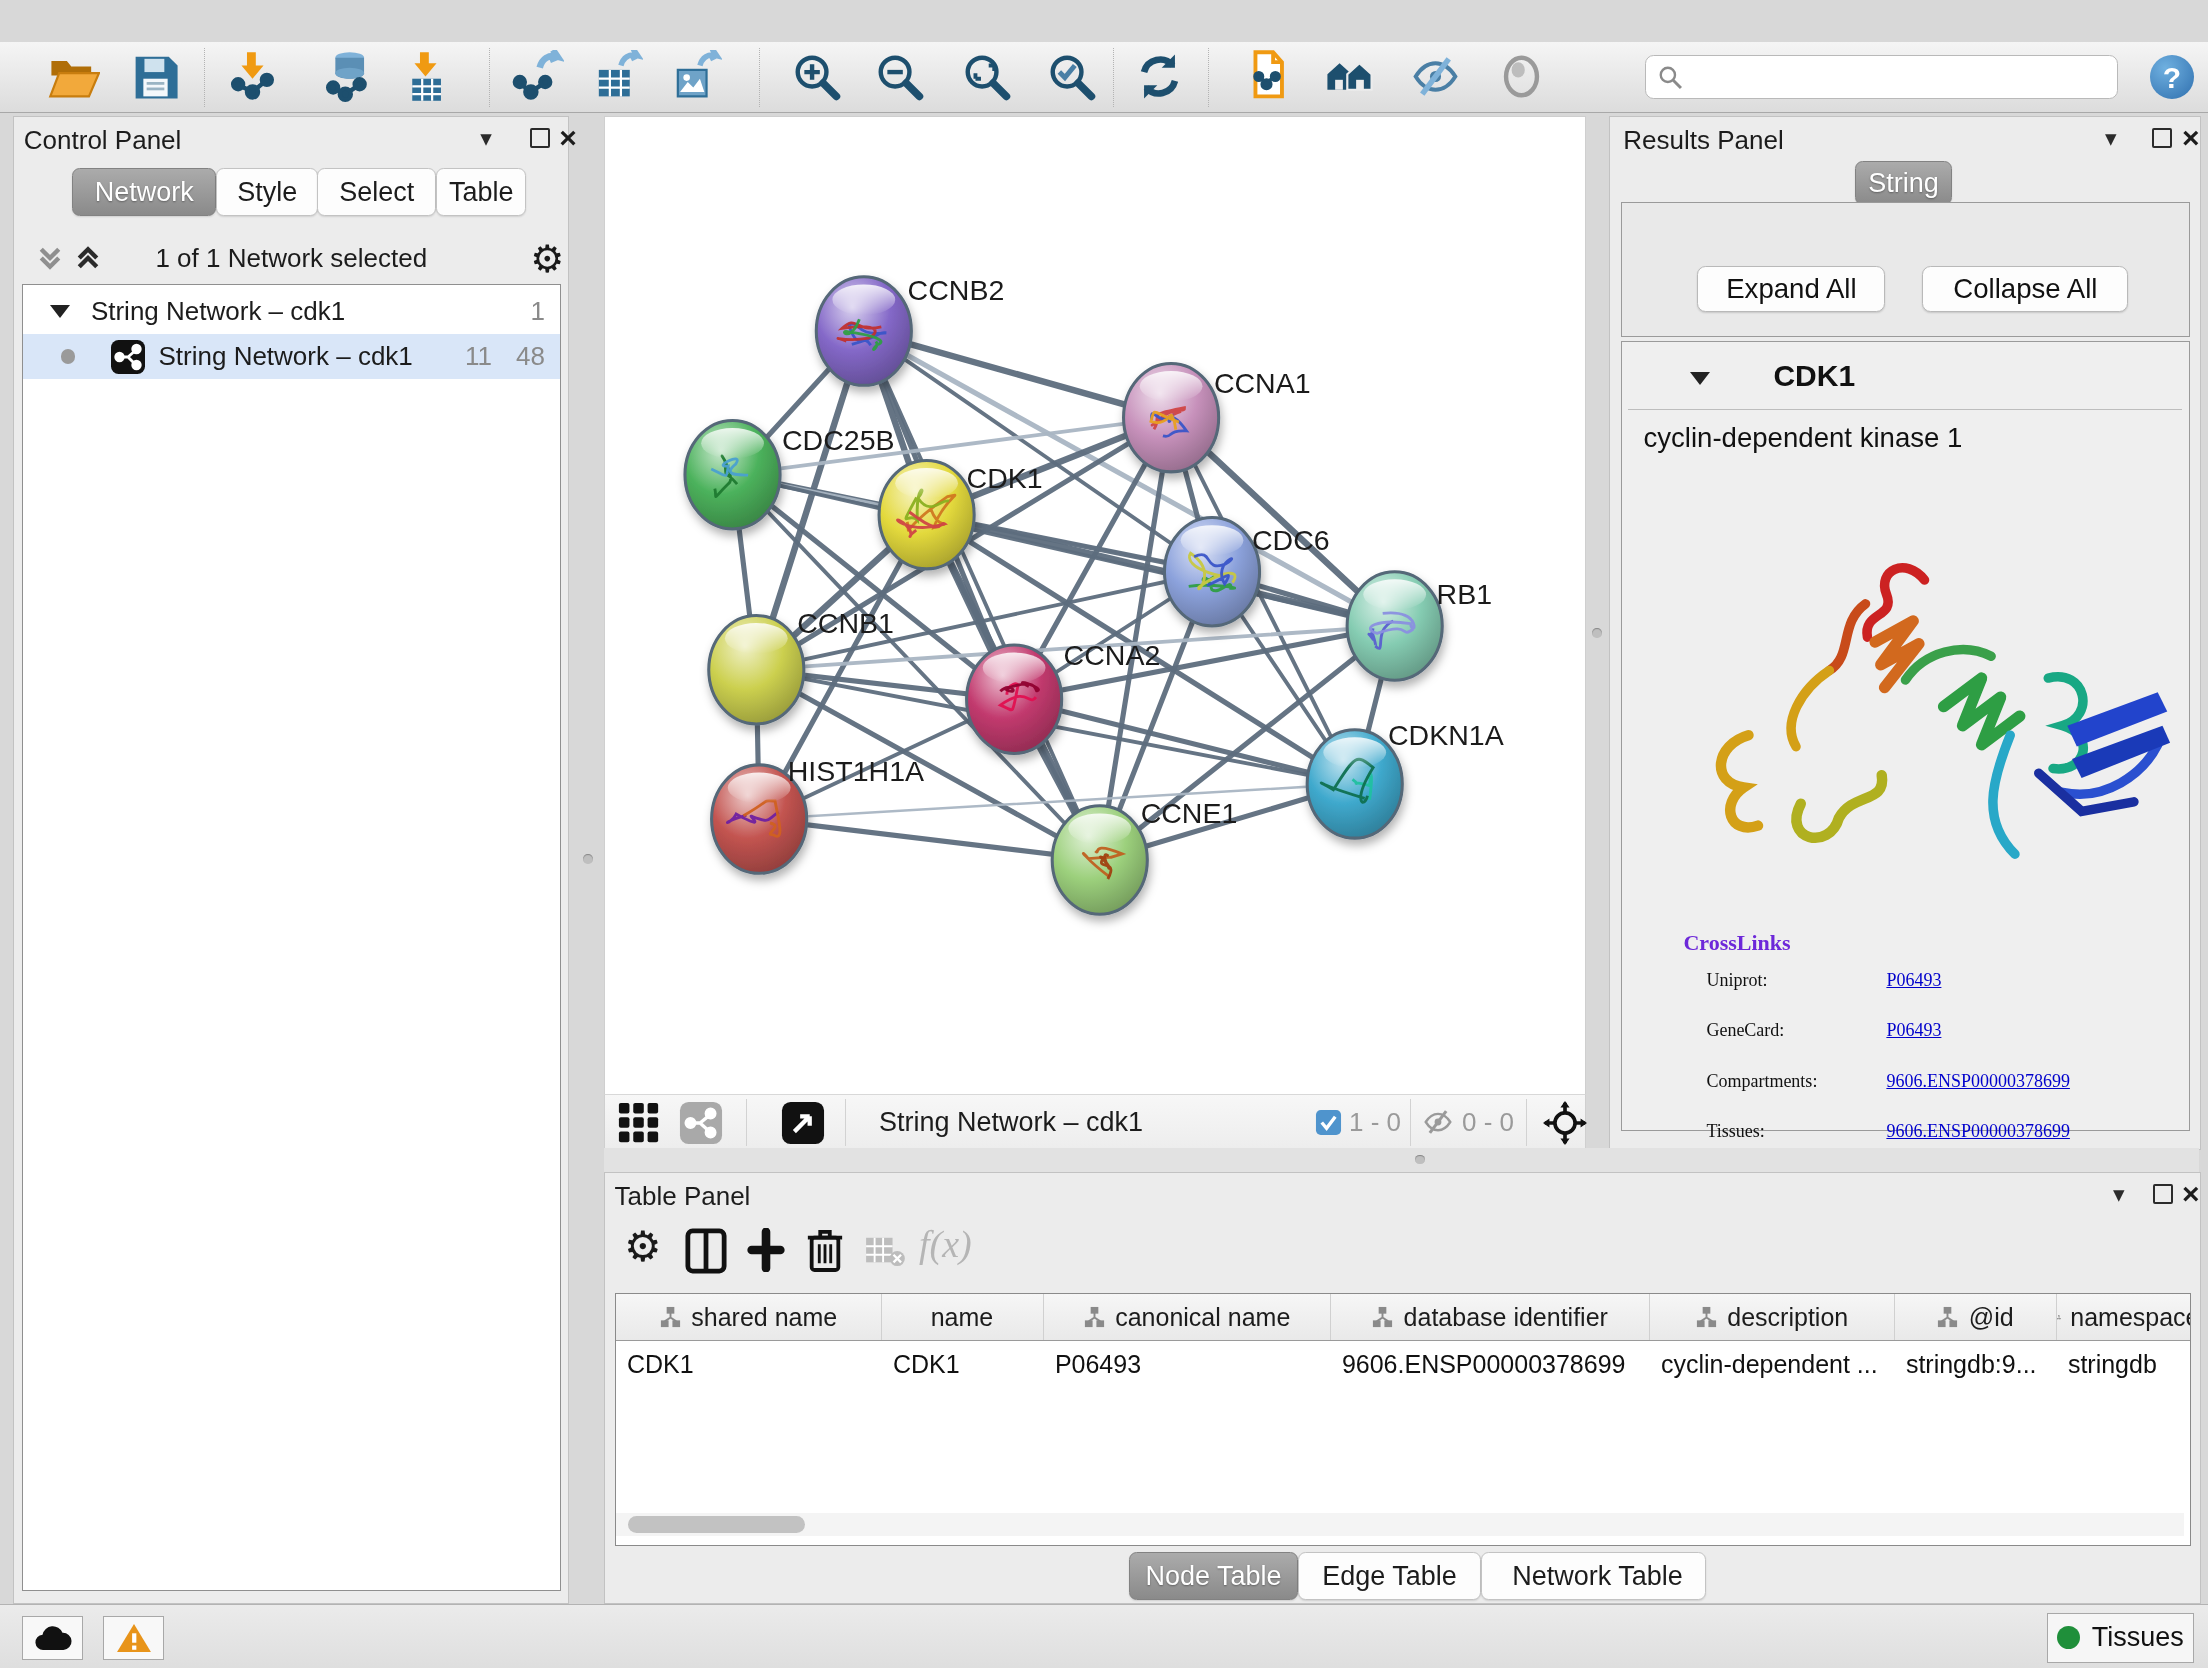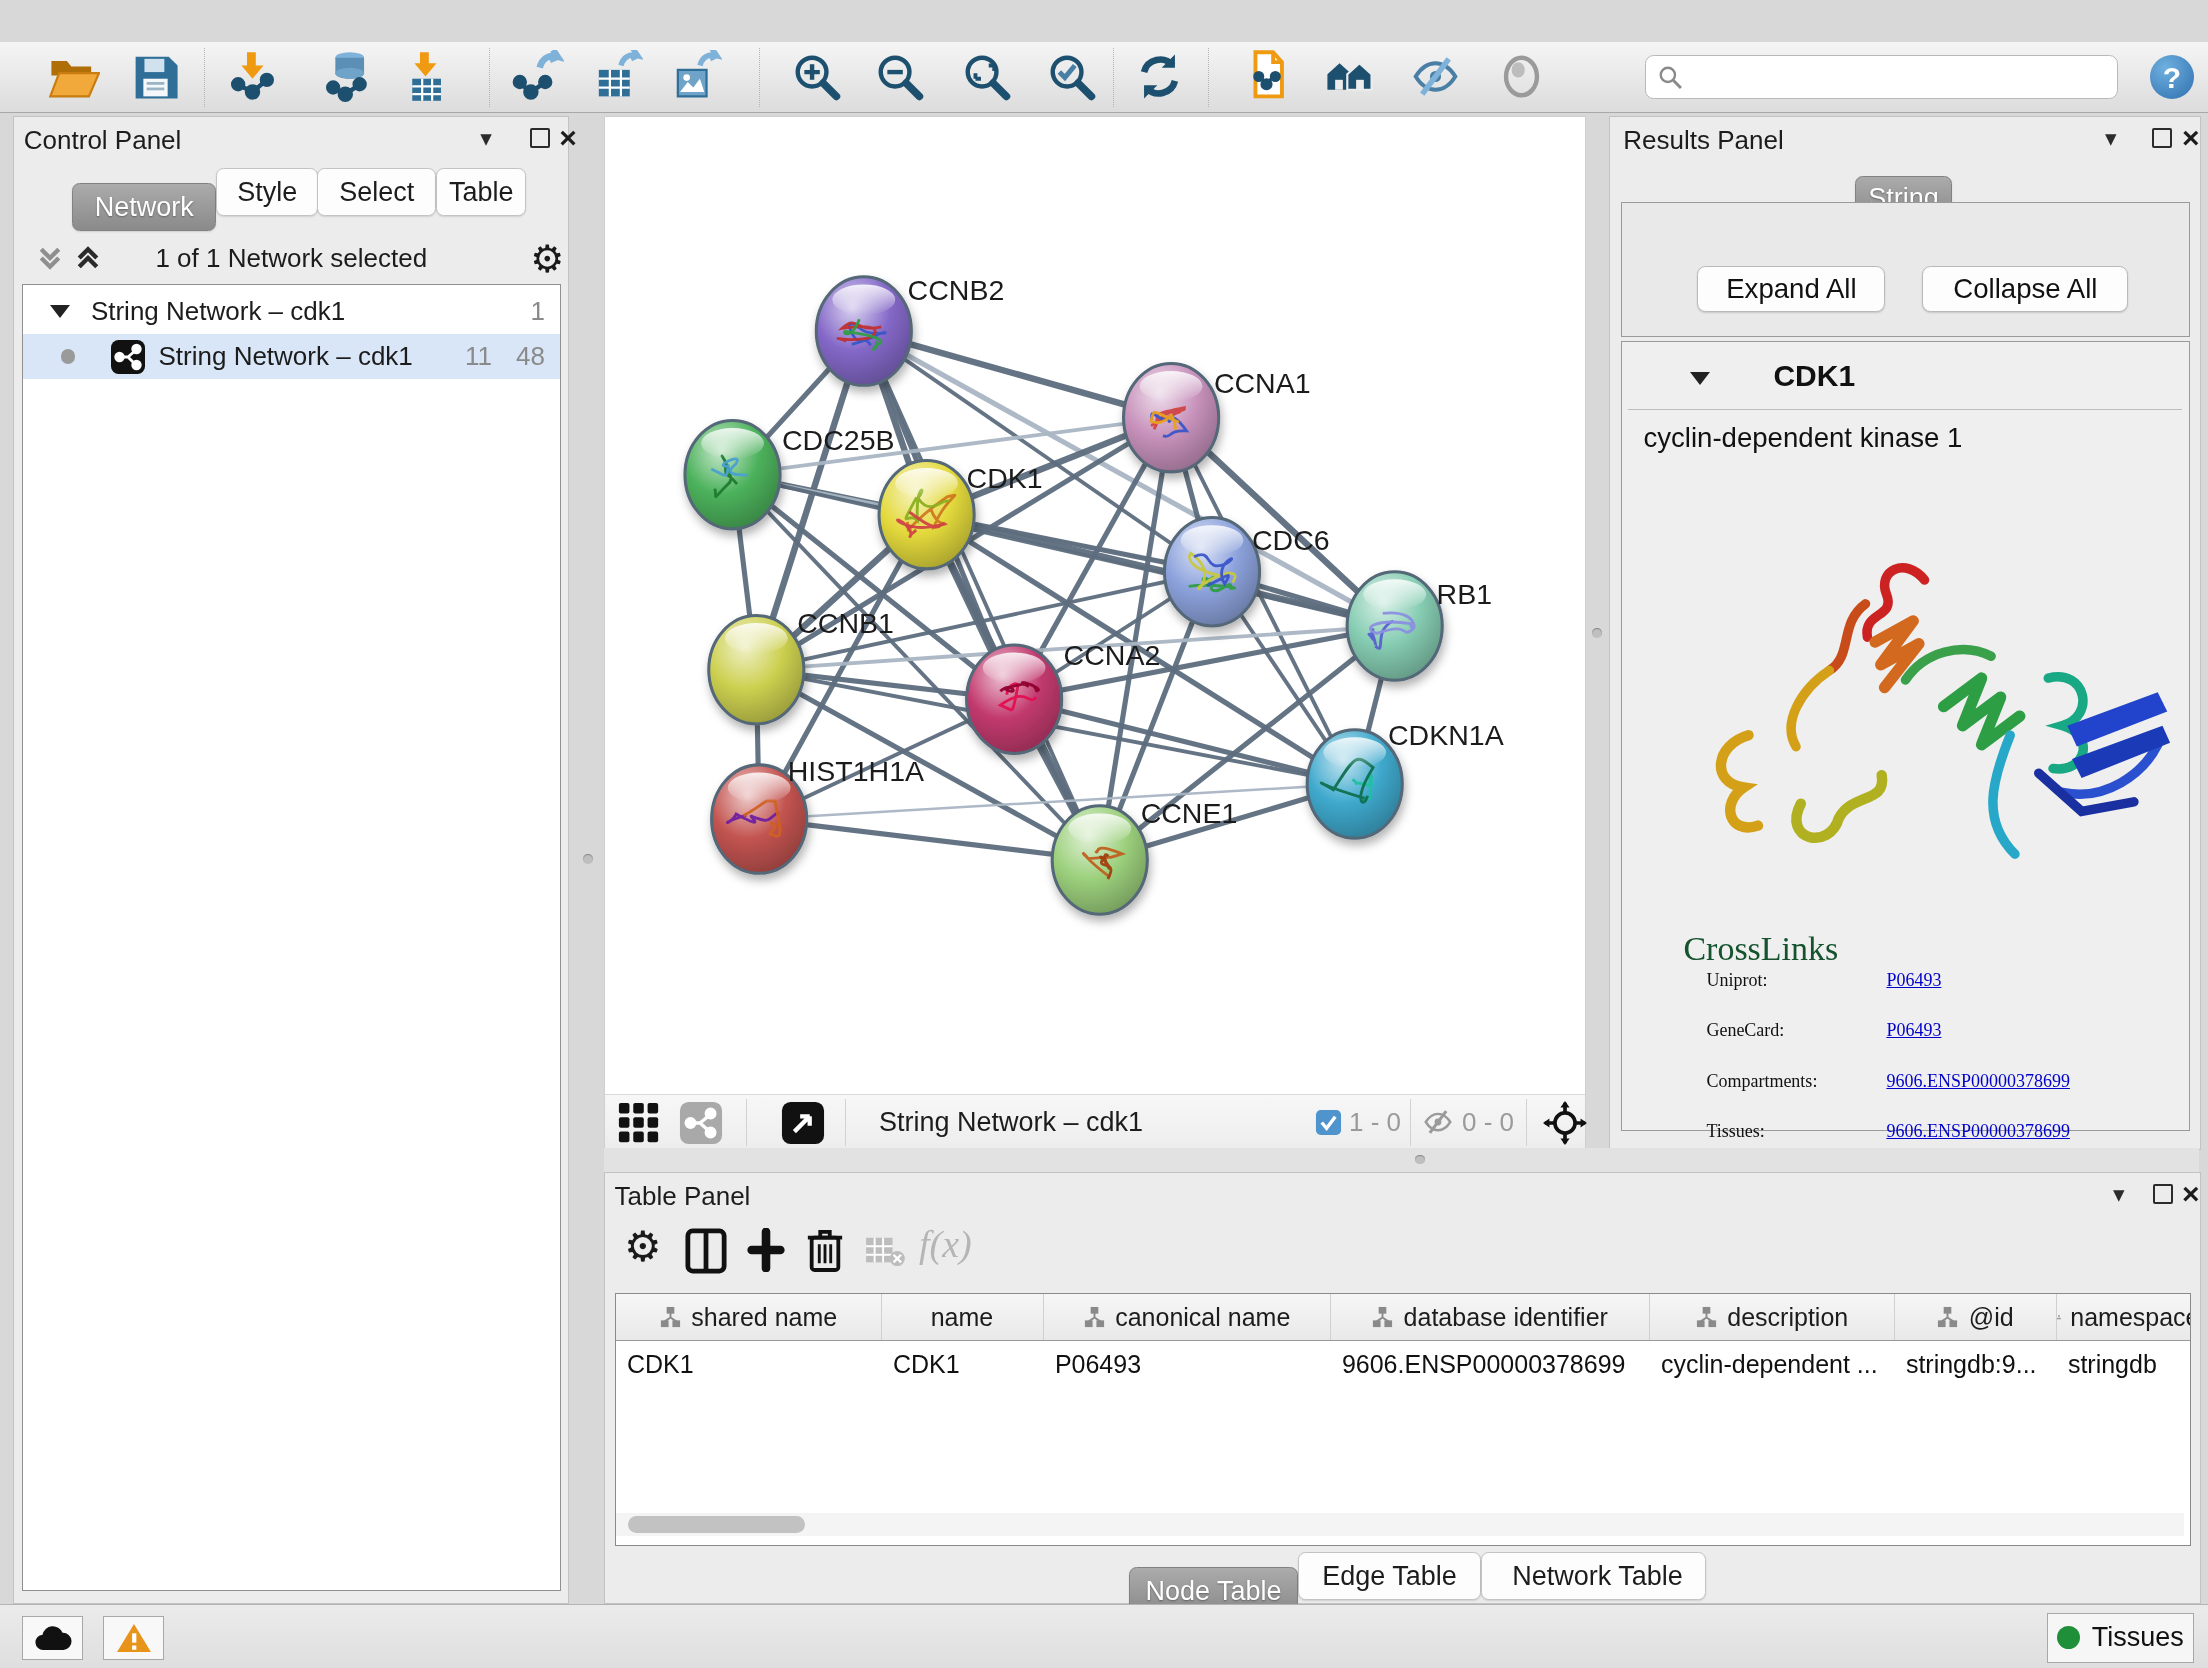--- a/index.html
+++ b/index.html
@@ -14,21 +14,21 @@
   .tsep{position:absolute;top:5.7px;height:59px;width:0;border-left:1.9px dotted #b3b3b3;}
   .searchbox{position:absolute;left:1645px;top:13.3px;width:471px;height:42px;background:#fff;border:1px solid #b9b9b9;border-radius:8.6px;display:flex;align-items:center;}
   .searchbox input{border:none;outline:none;flex:1;font-size:25px;margin-left:5.7px;background:transparent;font-family:"Liberation Sans",sans-serif;}
   .helpbtn{position:absolute;left:2150px;top:13.3px;width:44px;height:44px;border-radius:50%;background:radial-gradient(circle at 35% 30%,#6fb0e0,#2f6fae);color:#fff;font-size:30px;font-weight:bold;text-align:center;line-height:44px;border:none;}
   
   .panel-title{font-size:26px;color:#1c1c1c;}
   .pnl-min{font-size:23px;color:#2b2b2b;}
   .pnl-float{display:inline-block;width:16px;height:16px;border:2.4px solid #2b2b2b;border-radius:1.9px;}
   .pnl-close{font-size:30px;font-weight:bold;color:#1c1c1c;line-height:19px;}
   .tab{position:absolute;height:46px;line-height:46px;text-align:center;font-size:27px;border-radius:7.6px;border:1px solid #c3c3c3;background:#fdfdfd;color:#1c1c1c;box-shadow:0 1px 1.9px rgba(0,0,0,.12);}
-  .tab.sel{background:linear-gradient(#ababab,#8a8a8a);color:#fff;border-color:#828282;text-shadow:0 1px 1.9px rgba(0,0,0,.35);margin-top:15px;}
+  .tab.sel{background:linear-gradient(#ababab,#8a8a8a);color:#fff;border-color:#828282;text-shadow:0 1px 1.9px rgba(0,0,0,.35);}
   
   .control-panel{position:absolute;left:13.3px;top:116px;width:554px;height:1486px;background:#ececec;border:1px solid #c2c2c2;}
   .tree-box{position:absolute;left:7.6px;top:167px;width:537px;height:1305px;background:#fff;border:1.9px solid #8f8f8f;}
   .tree-row{position:absolute;left:0;width:100%;height:45px;font-size:26px;color:#1c1c1c;display:flex;align-items:center;}
   .tree-count{color:#8a8a8a;}
   .tri-down{width:0;height:0;border-left:10.5px solid transparent;border-right:10.5px solid transparent;border-top:13.3px solid #222;}
   .share-badge{width:34px;height:34px;border-radius:7.6px;background:#111;display:inline-block;}
   
   .canvas{position:absolute;left:604px;top:116px;width:980px;height:978px;background:#fff;border:1px solid #cfcfcf;}
   .net-toolbar{position:absolute;left:604px;top:1094px;width:980px;height:54px;background:linear-gradient(#f7f7f7,#ededed);border:1px solid #cfcfcf;border-top:1px solid #d8d8d8;}
@@ -550,21 +550,21 @@
           <path d="M320 228 L360 198 L340 248 L380 218 L360 268 L400 238" stroke="#2e9e44" stroke-width="12" stroke-linejoin="round"></path>
           <path d="M280 200 C300 170 340 160 370 175" stroke="#3aa04a" stroke-width="10"></path>
           <path d="M430 198 C470 188 480 238 445 248 C480 258 470 298 435 293" stroke="#18a884" stroke-width="10"></path>
           <path d="M390 258 C370 308 360 348 395 383" stroke="#28a8c8" stroke-width="10"></path>
           <path d="M445 318 C490 328 530 298 545 268" stroke="#2a50d0" stroke-width="10"></path>
           <path d="M420 298 L465 338 L520 328" stroke="#1a2fa0" stroke-width="10"></path>
         </g>
         <path d="M450 248 L545 213 L555 233 L460 270 Z" fill="#2244cc"></path>
         <path d="M455 283 L550 248 L558 266 L465 303 Z" fill="#1a3ab8"></path>
       </svg>
-      <div style="position:absolute;left:61px;top:588px;font-family:'Liberation Serif',serif;font-weight:normal;font-size:34px;color:#14532d;">CrossLinks</div>
+      <div style="position:absolute;left:61px;top:588px;font-family:'Liberation Serif',serif;font-weight:bold;font-size:22px;color:#6d28d9;">CrossLinks</div>
       <div id="crosslinks" style="position:absolute;left:0;top:628px;width:100%;height:160px;">
           <div class="cl-row" style="top: 0px;">
             <span class="cl-label">Uniprot:</span>
             <a class="cl-link" href="#">P06493</a>
           </div>
           <div class="cl-row" style="top: 50px;">
             <span class="cl-label">GeneCard:</span>
             <a class="cl-link" href="#">P06493</a>
           </div>
           <div class="cl-row" style="top: 101px;">

